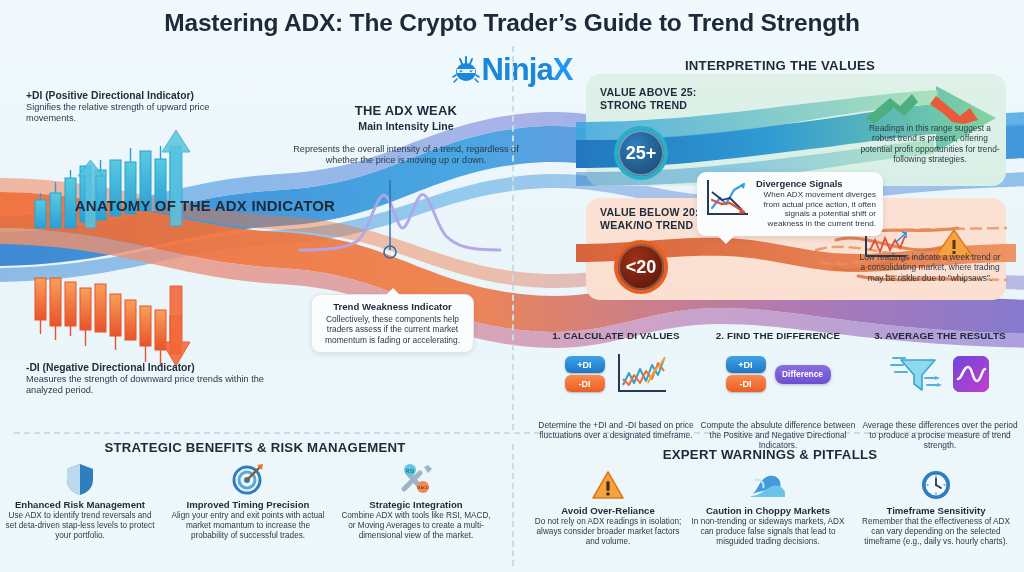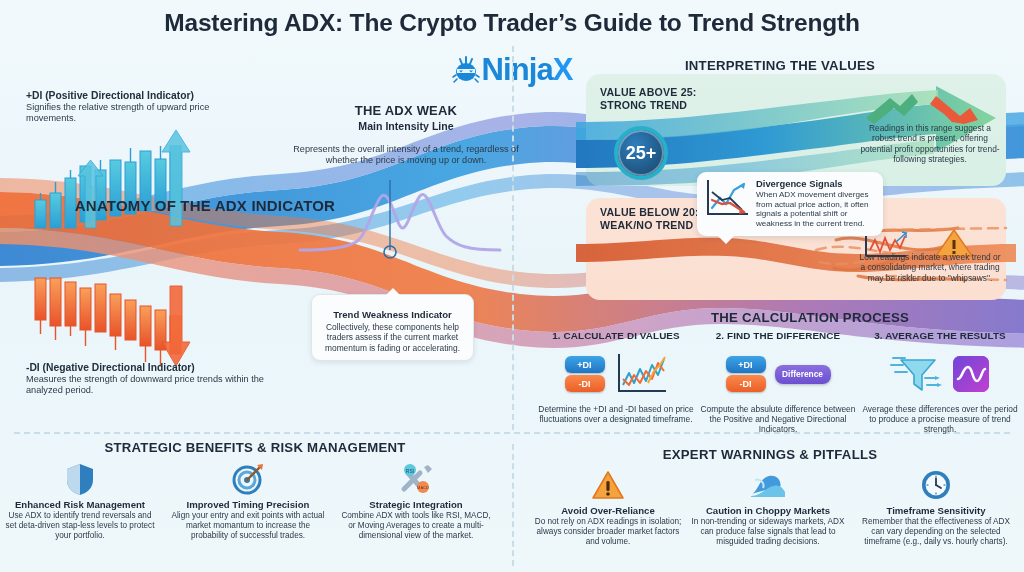--- a/index.html
+++ b/index.html
@@ -66,21 +66,21 @@
     position:absolute; left:286px; top:103px; width:240px; text-align:center;
   }
   .adxline .h1 { font-size:13px; font-weight:bold; letter-spacing:0.2px; color:#1e2a3a; }
   .adxline .h2 { font-size:10.6px; font-weight:bold; color:#1e2a3a; margin-top:2px; }
   .adxline .p  { font-size:9.1px; line-height:11.2px; color:#2b3947; margin-top:12px; }
 
   
   .bubble {
     position:absolute; left:311px; top:294px; width:163px;
     background:#fbfcfd; border:1px solid #dfe6ea; border-radius:9px;
-    padding:14px 8px 7px; text-align:center;
+    padding:6px 8px 7px; text-align:center;
     box-shadow:0 2px 5px rgba(40,60,80,.10);
   }
   .bubble:after {
     content:""; position:absolute; top:-7px; left:50%; margin-left:-7px;
     border-left:7px solid transparent; border-right:7px solid transparent;
     border-bottom:7px solid #fbfcfd;
   }
   .bubble .h { font-size:9.6px; font-weight:bold; color:#1e2a3a; }
   .bubble .p { font-size:8.4px; line-height:10.4px; color:#2b3947; margin-top:2px; }
 
@@ -138,36 +138,36 @@
     position:absolute; left:697px; top:172px; width:186px;
     background:#fafcfd; border-radius:9px; padding:6px 7px 7px 7px;
     display:flex; gap:6px; box-shadow:0 2px 6px rgba(40,60,80,.15);
   }
   .div-card:before{
     content:""; position:absolute; left:20px; bottom:-8px;
     border-left:9px solid transparent; border-right:9px solid transparent;
     border-top:9px solid #fafcfd;
   }
   .div-card .h { font-size:9.4px; font-weight:bold; color:#1e2a3a; }
-  .div-card .p { font-size:8.1px; line-height:9.7px; color:#2b3947; margin-top:1px; }
+  .div-card .p { font-size:8.1px; line-height:9.7px; color:#2b3947; margin-top:1px;text-align:right; }
 
   
   .calc-head { left:600px; top:310px; width:420px; }
   .calc-col { position:absolute; top:330px; width:156px; }
   .calc-col .step {
     font-size:9.9px; font-weight:bold; color:#1e2a3a; text-align:center;
     letter-spacing:0.1px;
   }
   .calc-col .body {
     margin-top:7px; height:52px; display:flex; align-items:center;
     justify-content:center; gap:9px;
   }
   .calc-col .desc {
     font-size:8.4px; line-height:10.2px; text-align:center; color:#2b3947;
-    margin-top:4px;
+    margin-top:20px;
   }
   .c1 { left:538px; } .c2 { left:700px; } .c3 { left:862px; }
 
   .pill {
     width:40px; height:17px; border-radius:6px; color:#fff;
     font-size:9px; font-weight:bold; display:flex; align-items:center;
     justify-content:center; box-shadow:0 1px 2px rgba(0,0,0,.25);
   }
   .pill-pdi { background:linear-gradient(180deg,#3da3e6,#1f76c4); }
   .pill-ndi { background:linear-gradient(180deg,#f98a4e,#ec5f26); }
@@ -418,20 +418,21 @@
       <path d="M 300,66 L 420,70"></path>
     </g>
   </svg>
 
   <div class="sec-head interp-head">INTERPRETING THE VALUES</div>
 
   <div class="band-title t-strong">VALUE ABOVE 25:<br>STRONG TREND</div>
   <div class="band-title t-weak">VALUE BELOW 20:<br>WEAK/NO TREND</div>
 
   <div class="badge badge-25">25+</div>
+  <div class="badge badge-20">&lt;20</div>
 
   <svg class="abs" style="left:860px;top:92px" width="140" height="32">
     <path d="M 6,26 L 30,6 L 40,14 L 52,2 L 58,10 L 44,24 L 34,16 L 14,32 Z" fill="#4caf7d"></path>
     <path d="M 76,4 L 100,24 L 110,16 L 118,28 L 104,32 L 92,30 L 84,22 L 70,12 Z" fill="#e9593a"></path>
   </svg>
   <div class="band-note n-strong">Readings in this range suggest a robust trend is present, offering potential profit opportunities for trend-following strategies.</div>
 
   <svg class="abs" style="left:862px;top:228px" width="140" height="30">
     <path d="M 4,28 L 4,4 M 4,28 L 44,28" stroke="#263a52" stroke-width="2" fill="none"></path>
     <path d="M 8,22 L 13,12 L 18,24 L 23,10 L 28,22 L 33,12 L 38,20 L 43,8" stroke="#e2503a" stroke-width="1.8" fill="none"></path>
@@ -452,21 +453,20 @@
         <path d="M 8,22 L 18,26 L 26,25 L 40,34" stroke="#d9533a" stroke-width="2.2" fill="none" stroke-linecap="round"></path>
         <path d="M 36,30 L 42,35 L 35,36" fill="#d9533a"></path>
       </svg>
     </span>
     <span>
       <div class="h">Divergence Signals</div>
       <div class="p">When ADX movement diverges from actual price action, it often signals a potential shift or weakness in the current trend.</div>
     </span>
   </div>
 
-  <div class="sec-head calc-head">THE CALCULATION PROCESS</div>
 
   <div class="calc-col c1">
     <div class="step">1. CALCULATE DI VALUES</div>
     <div class="body">
       <div class="pill-stack">
         <div class="pill pill-pdi">+DI</div>
         <div class="pill pill-ndi">-DI</div>
       </div>
       <span>
         <svg width="54" height="46" viewBox="0 0 54 46">

